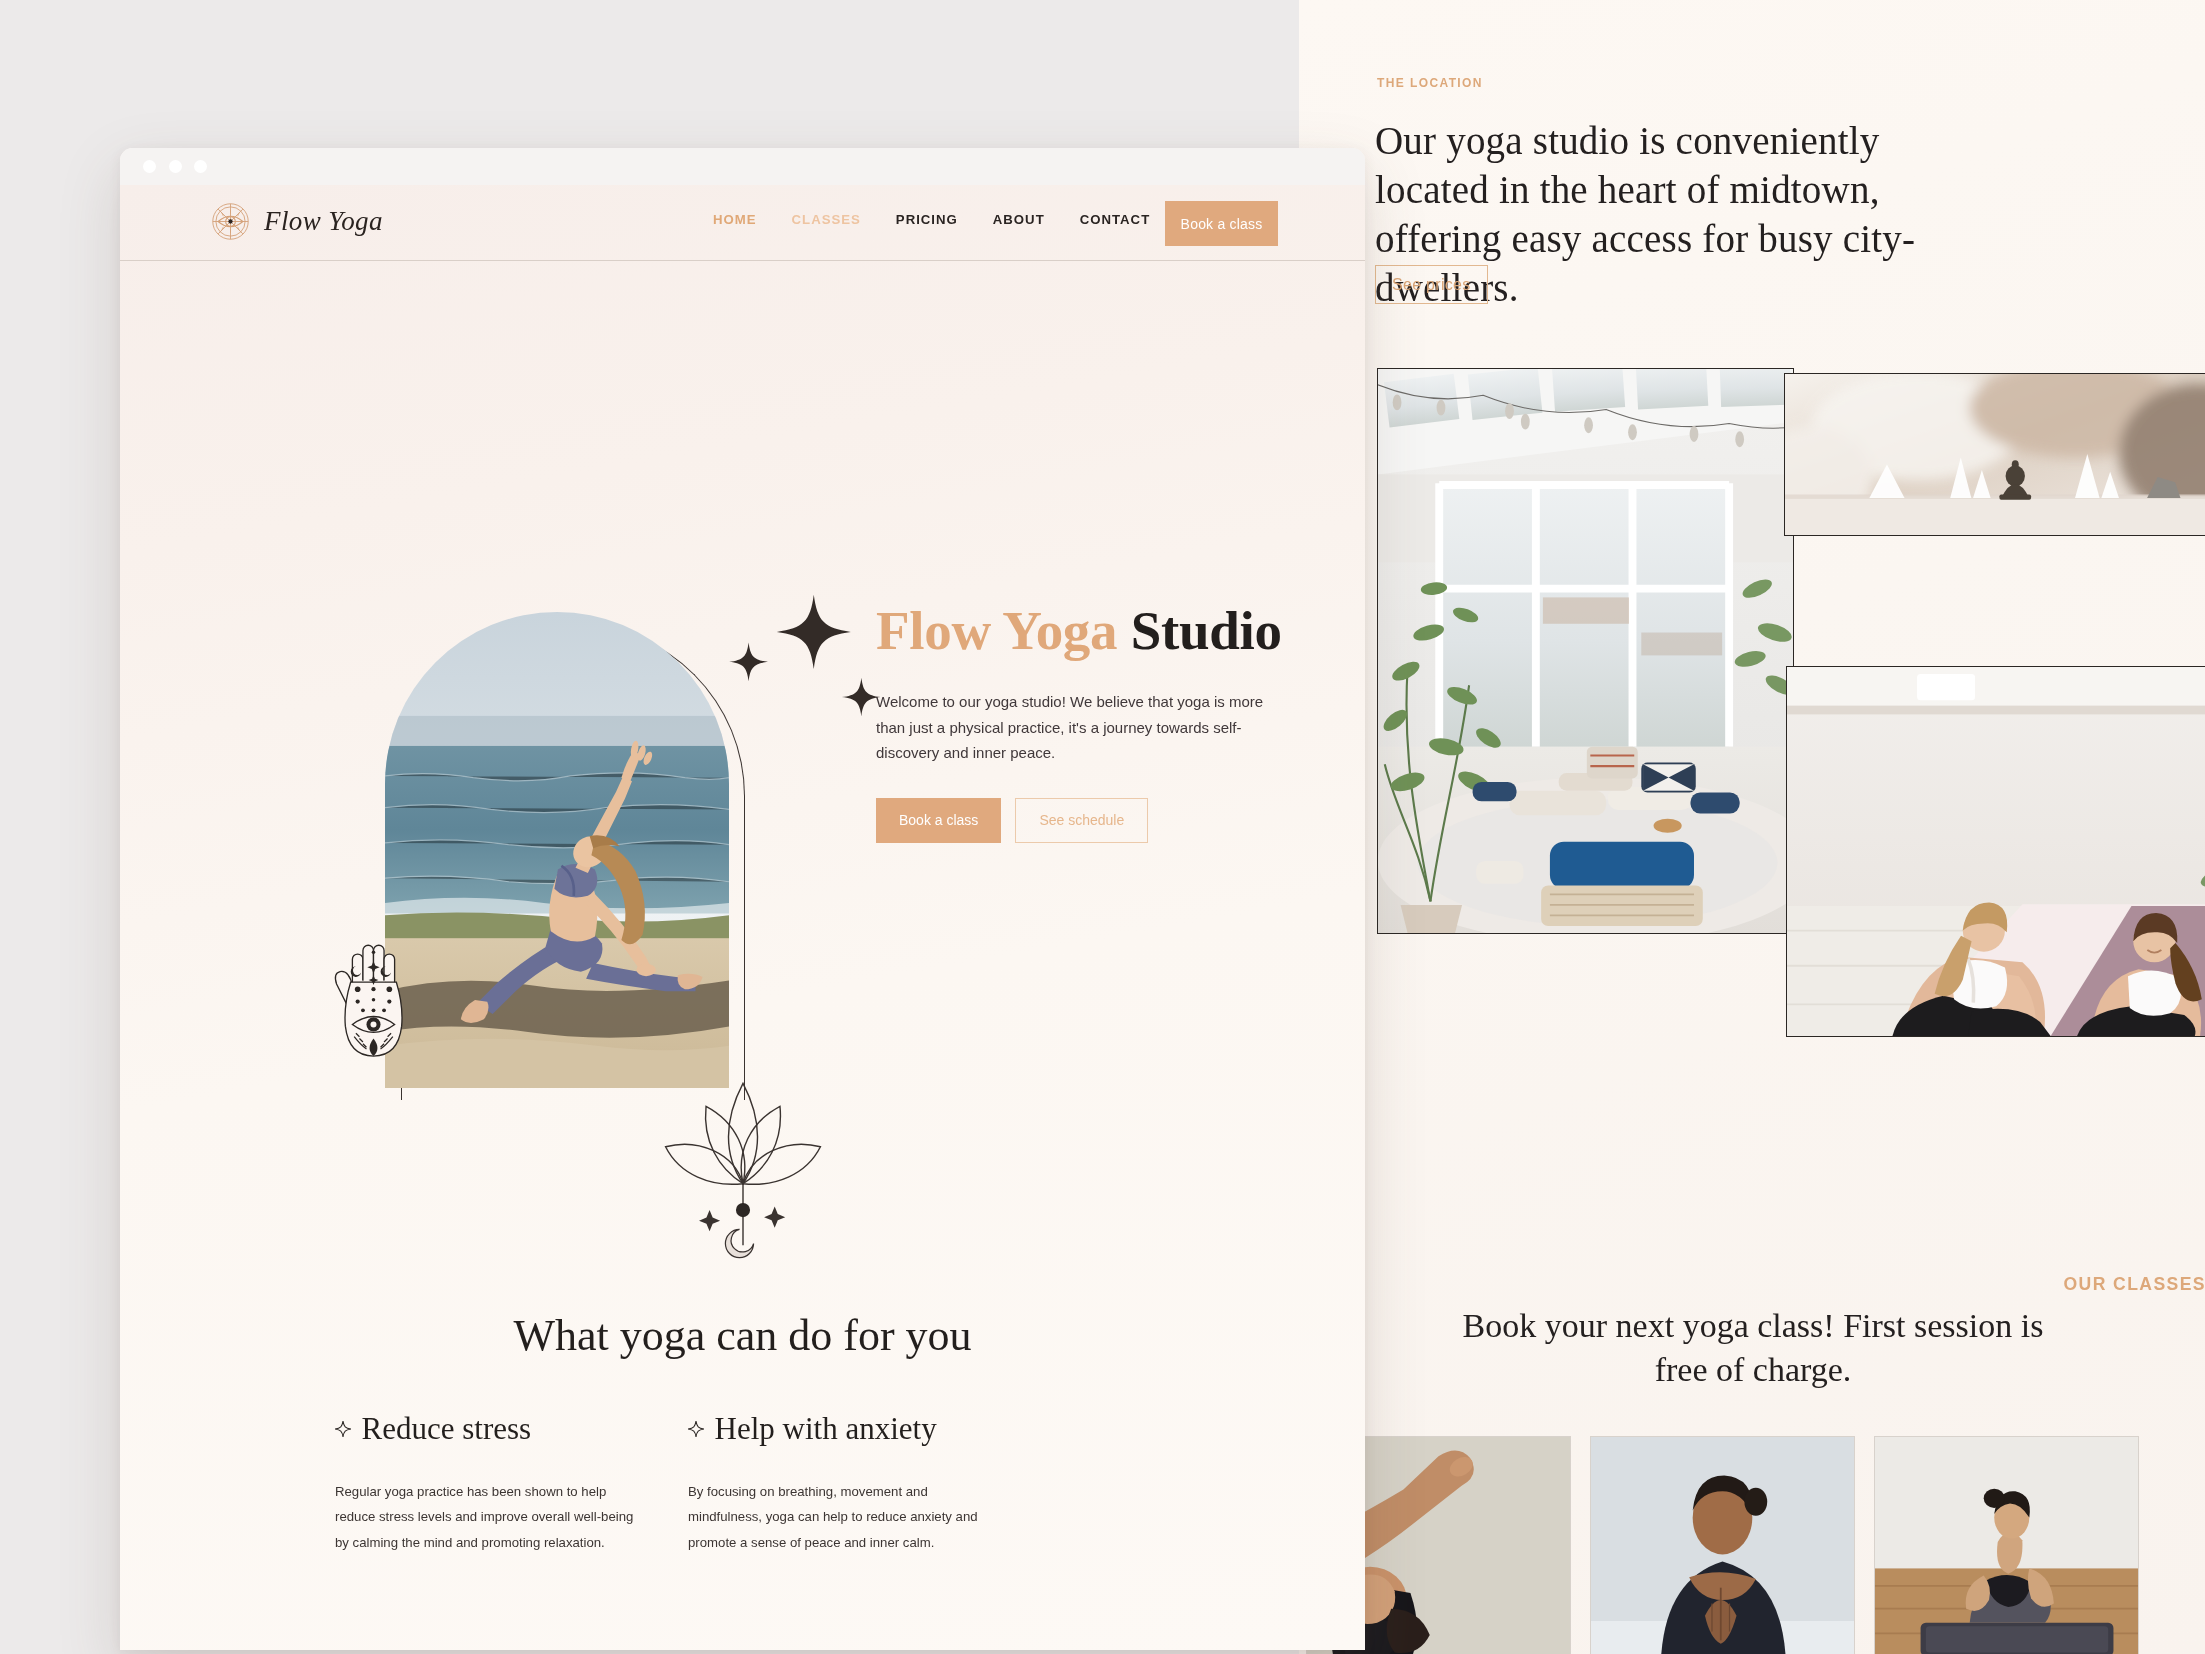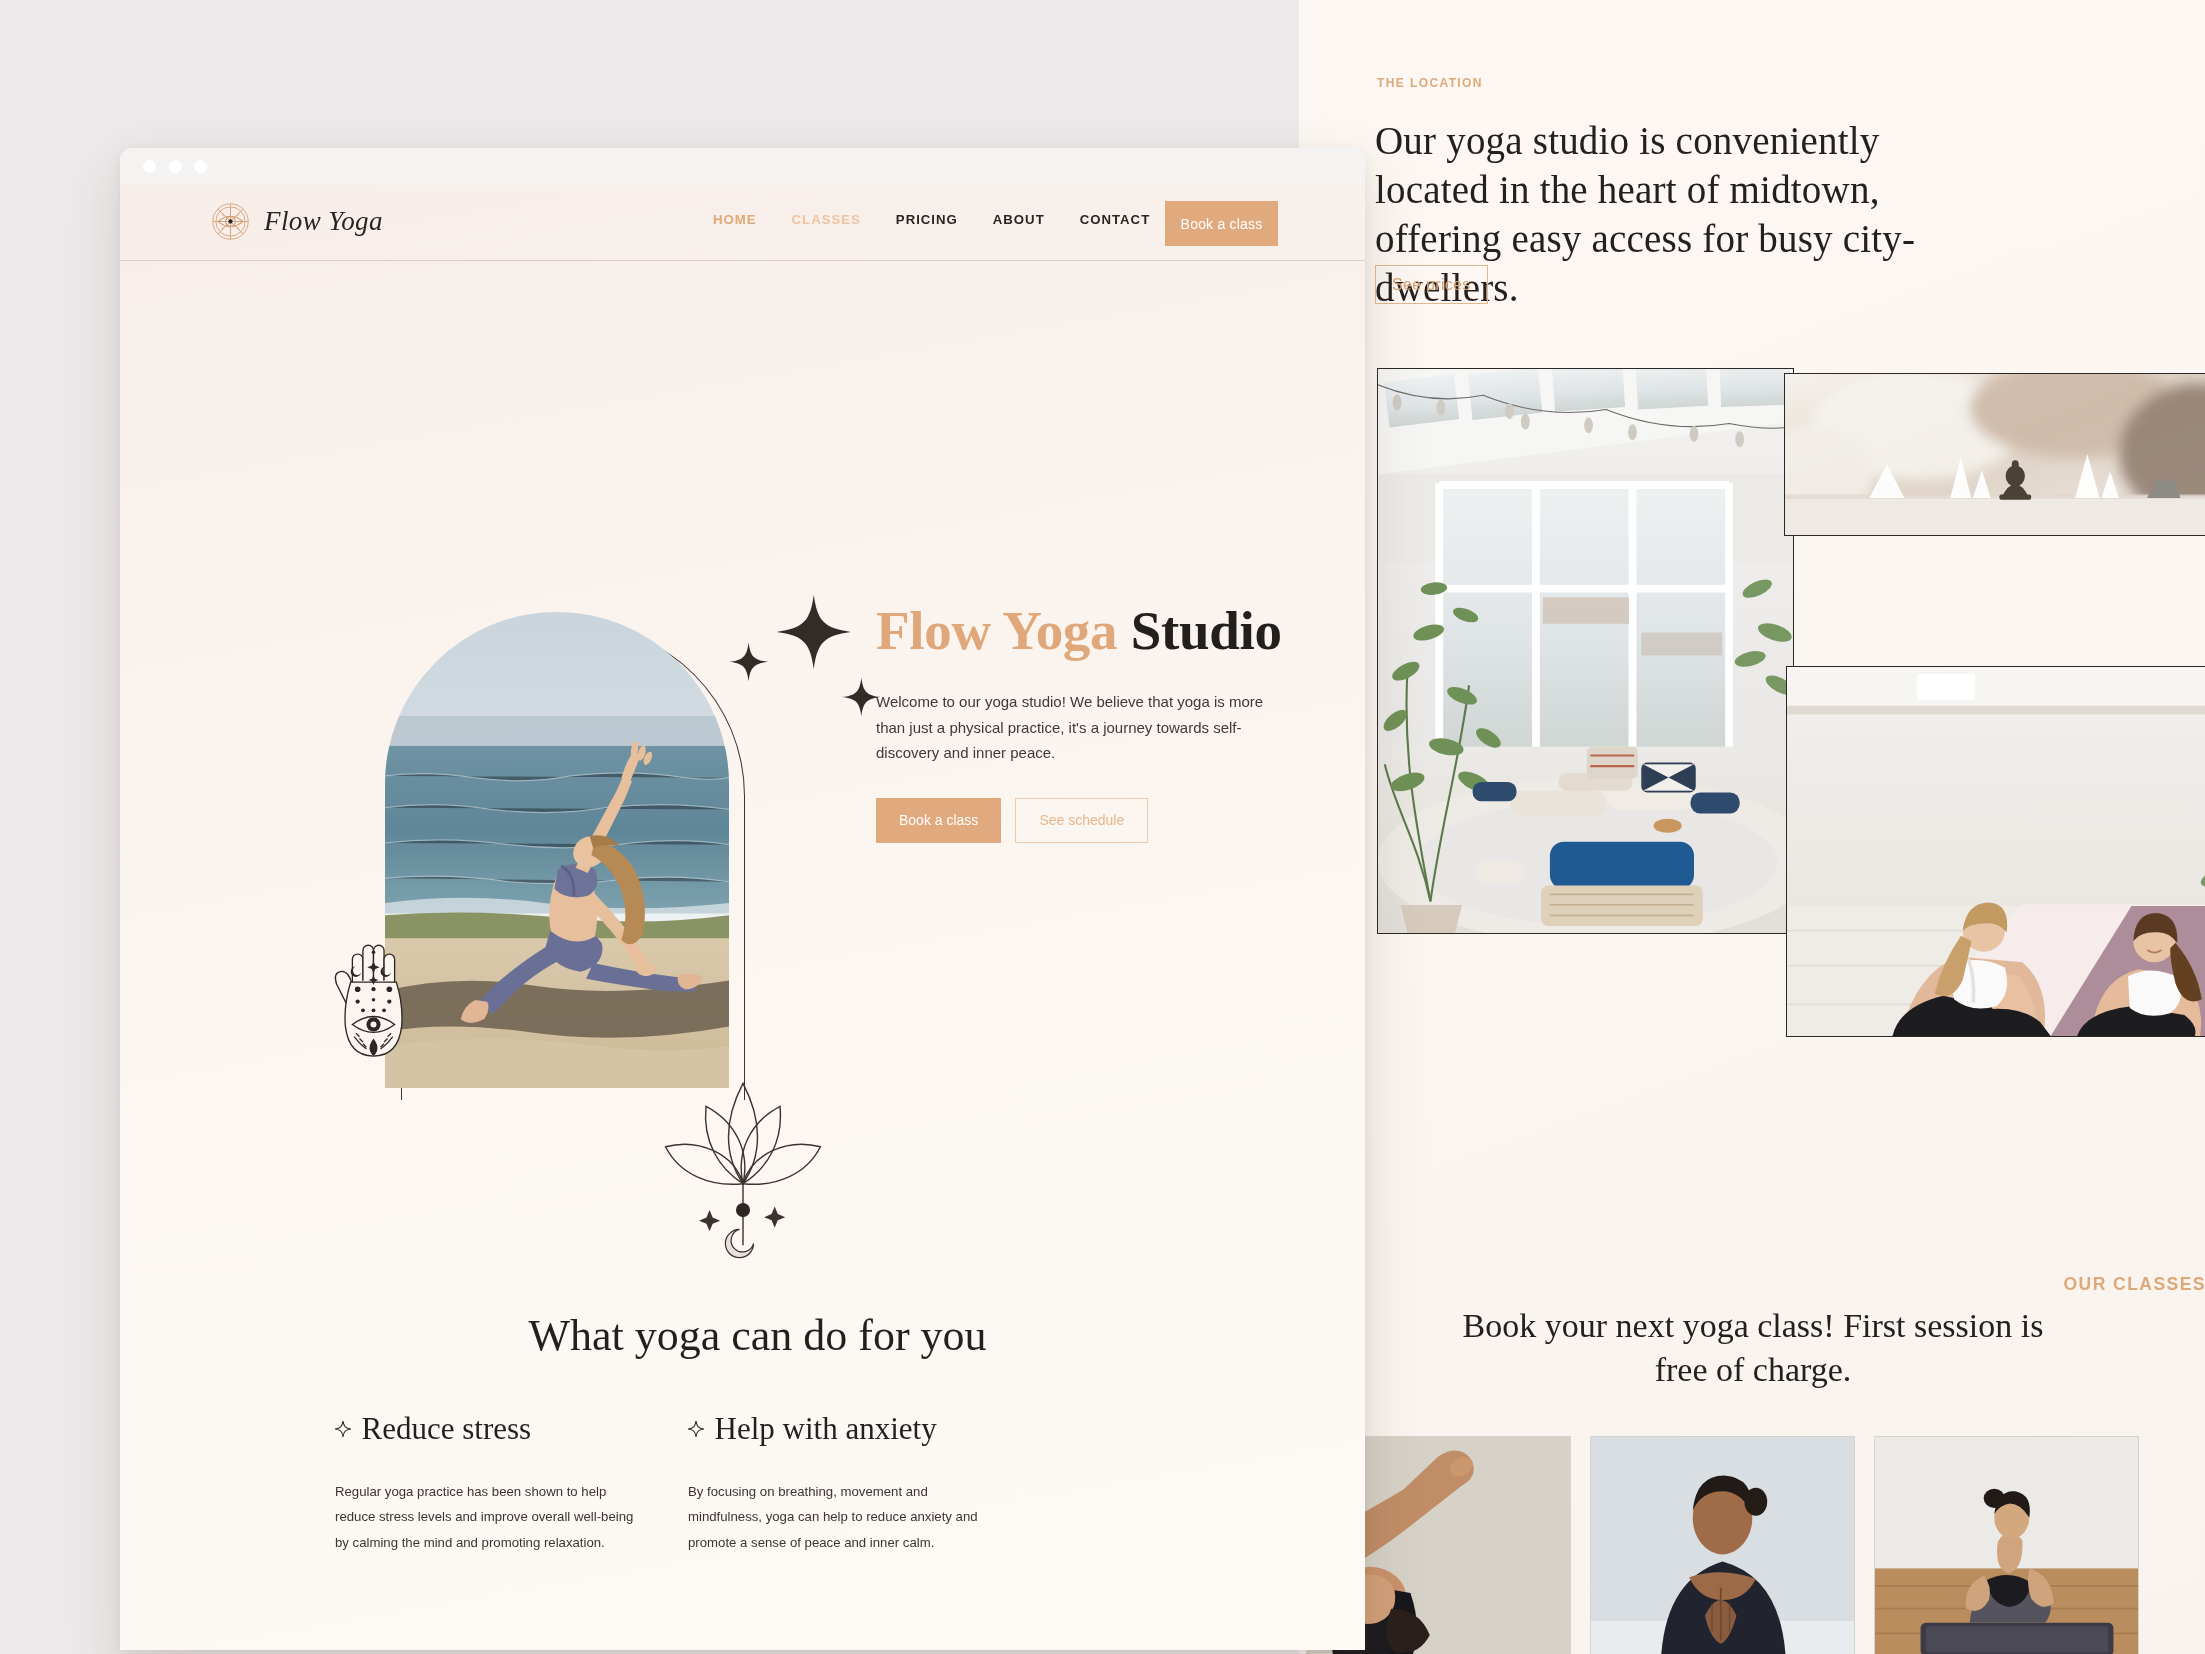--- a/index.html
+++ b/index.html
@@ -113,21 +113,21 @@
   .hero-btns { margin-top: 32px; display: flex; gap: 14px; }
   .btn-solid { background: #e0a97e; color: #fff; border: none; padding: 13.2px 23px;
                font-size: 14px; cursor: pointer; font-family: "Liberation Sans", sans-serif; }
   .btn-ghost { background: transparent; color: #e6b68c; border: 1.2px solid #eccaab;
                padding: 13.2px 23px; font-size: 14px; cursor: pointer;
                font-family: "Liberation Sans", sans-serif; }
 
   
   .lotus-wrap { position: absolute; left: 0; top: 875px; width: 1245px; display: flex; justify-content: center; }
   .sec-title { position: absolute; left: 0; top: 1125px; width: 1245px; text-align: center;
-               font-family: "Liberation Serif", serif; font-size: 44px; color: #231f1d; margin-left: 15px; }
+               font-family: "Liberation Serif", serif; font-size: 44px; color: #231f1d; }
   .benefits { position: absolute; left: 215px; top: 1226px; width: 1041px; display: flex; gap: 0; }
   .bcol { width: 353px; padding-right: 48px; }
   .bhead { font-family: "Liberation Serif", serif; font-size: 31px; color: #231f1d;
            display: flex; align-items: center; gap: 10.6px; white-space: nowrap; }
   .bbody { margin-top: 32px; font-size: 13.2px; line-height: 1.92; color: #3c3533; width: 300px;
            font-family: "Liberation Sans", sans-serif; }
 </style>
 </head>
 <body>
 

